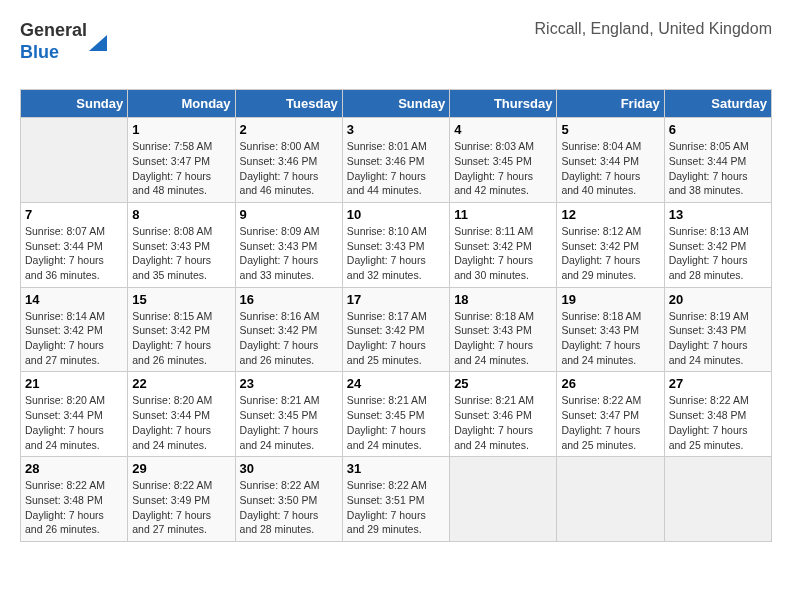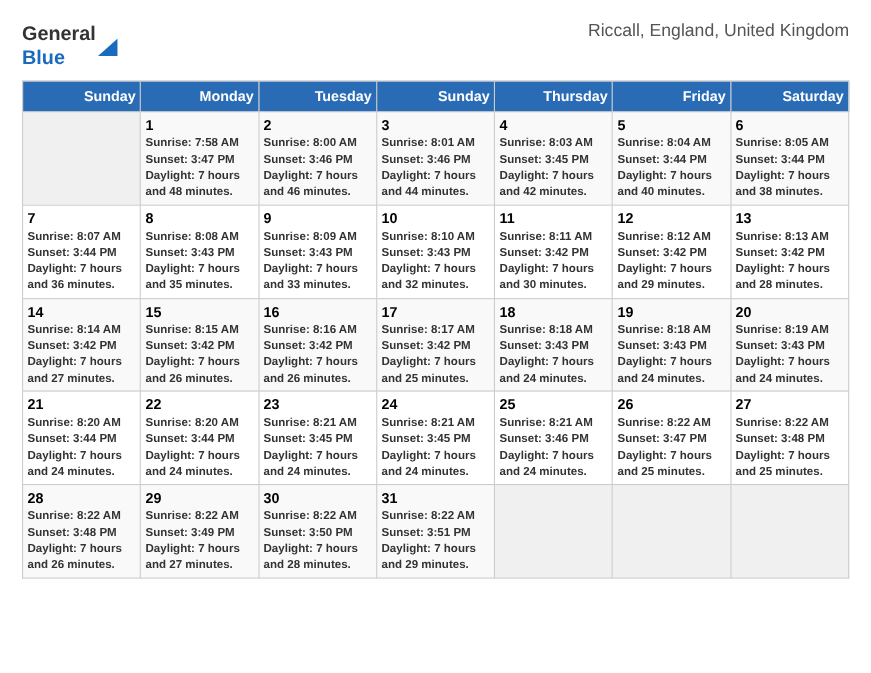--- a/index.html
+++ b/index.html
@@ -7,21 +7,21 @@
       font-family: Arial, sans-serif;
       background: #fff;
       width: 792px;
       min-height: 612px;
       padding: 20px;
     }
     .header {
       display: flex;
       justify-content: space-between;
       align-items: flex-start;
-      margin-bottom: 10px;
+      margin-bottom: 26px;
     }
     .logo {
       display: flex;
       align-items: center;
     }
     .logo-text {
       font-size: 18px;
       font-weight: bold;
       line-height: 1.2;
     }
@@ -64,21 +64,20 @@
     .day-number {
       font-weight: bold;
       font-size: 13px;
       display: block;
       margin-bottom: 2px;
     }
     .day-info {
       font-size: 10.5px;
       color: #333;
       line-height: 1.4;
-      font-weight: bold;
     }
     tbody tr:nth-child(odd) td { background: #f9f9f9; }
     tbody tr:nth-child(even) td { background: #fff; }
     .empty { background: #f0f0f0 !important; }
   </style>
 </head>
 <body>
 
 <div class="header">
   <div class="logo">

